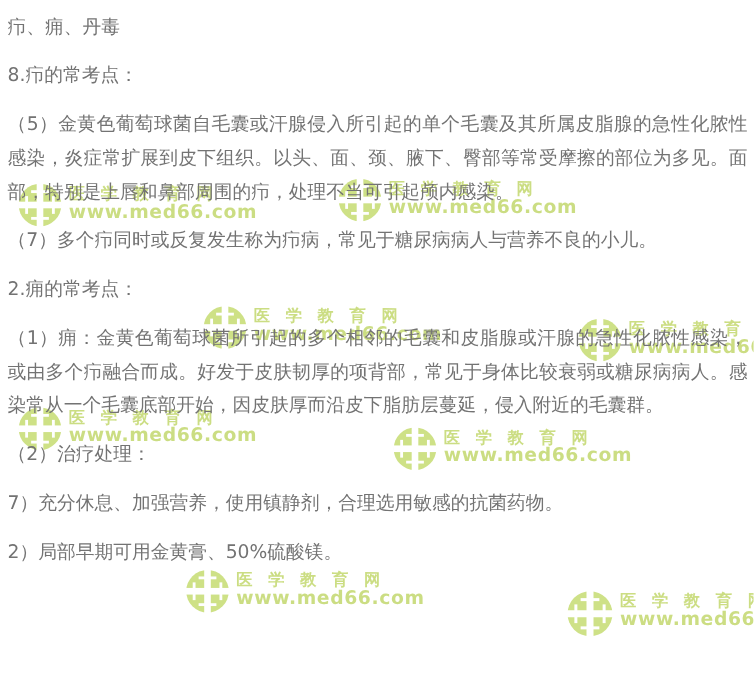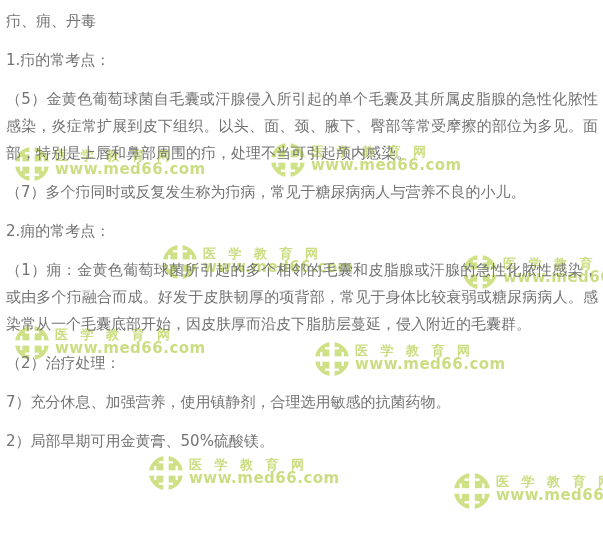--- a/index.html
+++ b/index.html
@@ -188,21 +188,21 @@
         <span class="wm-brand">医 学 教 育 网</span>
         <span class="wm-url">www.med66.com</span>
       </div>
     </div>
 
   </div>
 
   <div class="content">
     <p class="title">疖、痈、丹毒</p>
 
-    <p class="heading">1.疖的常考点：</p>
+    <p class="heading">8.疖的常考点：</p>
     <p>（5）金黄色葡萄球菌自毛囊或汗腺侵入所引起的单个毛囊及其所属皮脂腺的急性化脓性感染，炎症常扩展到皮下组织。以头、面、颈、腋下、臀部等常受摩擦的部位为多见。面部，特别是上唇和鼻部周围的疖，处理不当可引起颅内感染。</p>
     <p>（7）多个疖同时或反复发生称为疖病，常见于糖尿病病人与营养不良的小儿。</p>
 
     <p class="heading">2.痈的常考点：</p>
     <p>（1）痈：金黄色葡萄球菌所引起的多个相邻的毛囊和皮脂腺或汗腺的急性化脓性感染，或由多个疖融合而成。好发于皮肤韧厚的项背部，常见于身体比较衰弱或糖尿病病人。感染常从一个毛囊底部开始，因皮肤厚而沿皮下脂肪层蔓延，侵入附近的毛囊群。</p>
     <p>（2）治疗处理：</p>
     <p>7）充分休息、加强营养，使用镇静剂，合理选用敏感的抗菌药物。</p>
     <p>2）局部早期可用金黄膏、50%硫酸镁。</p>
   </div>
 

